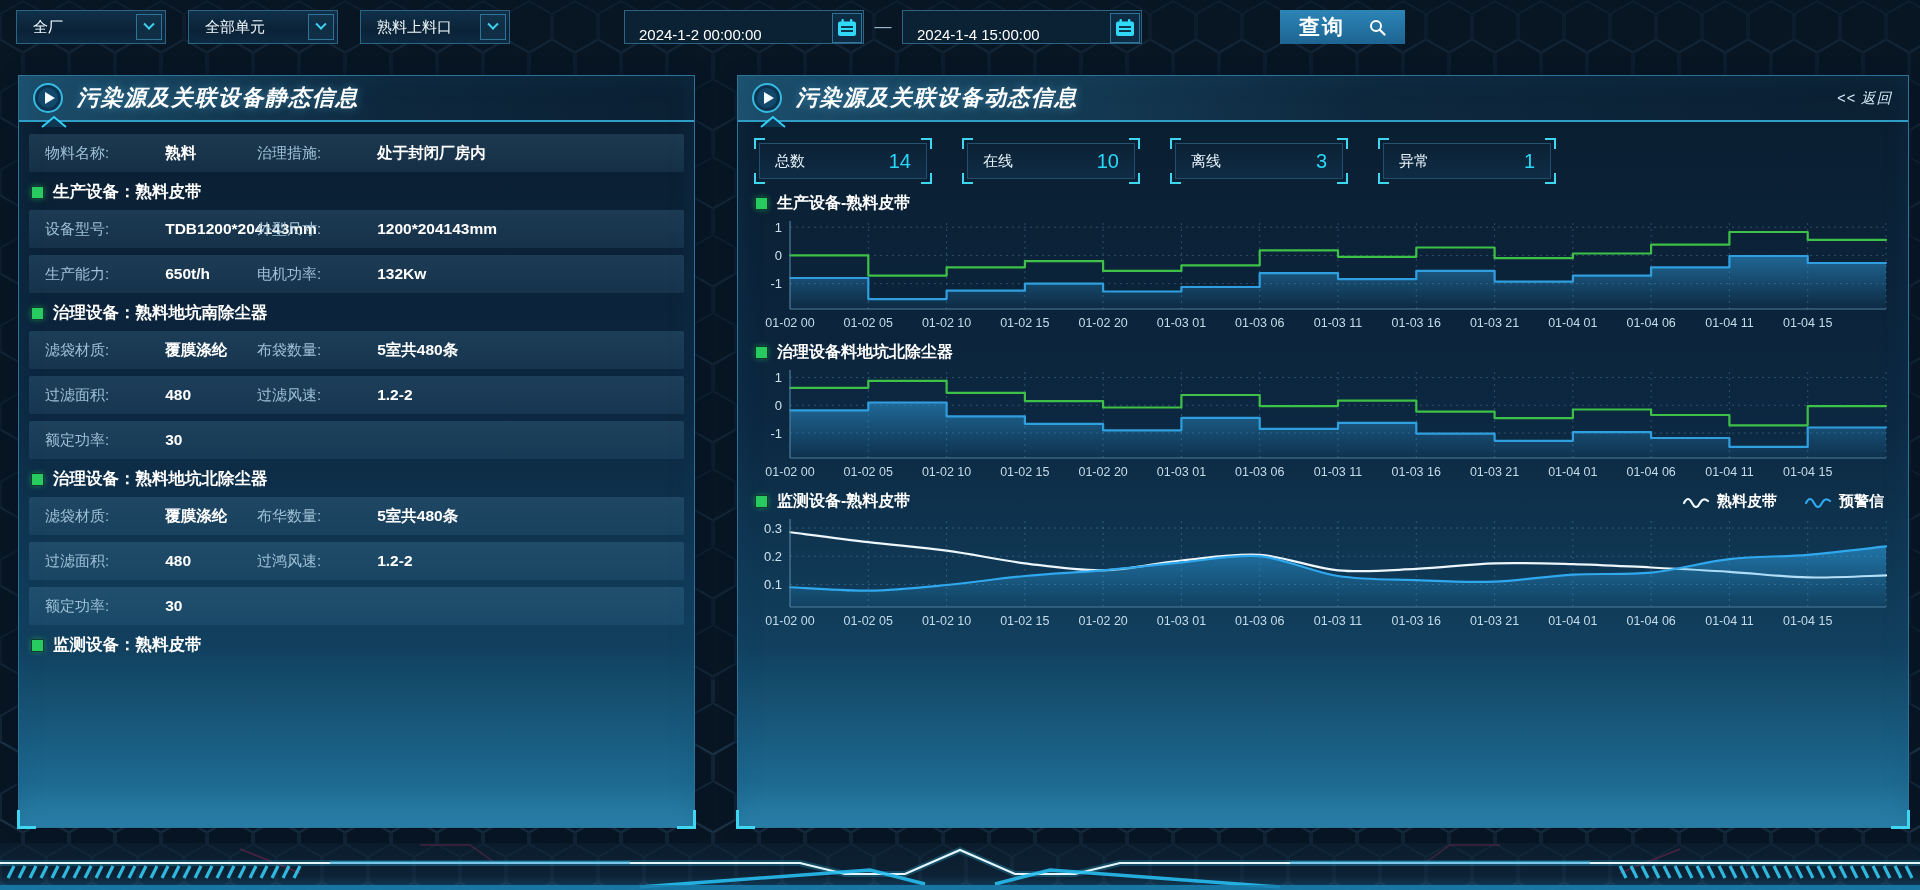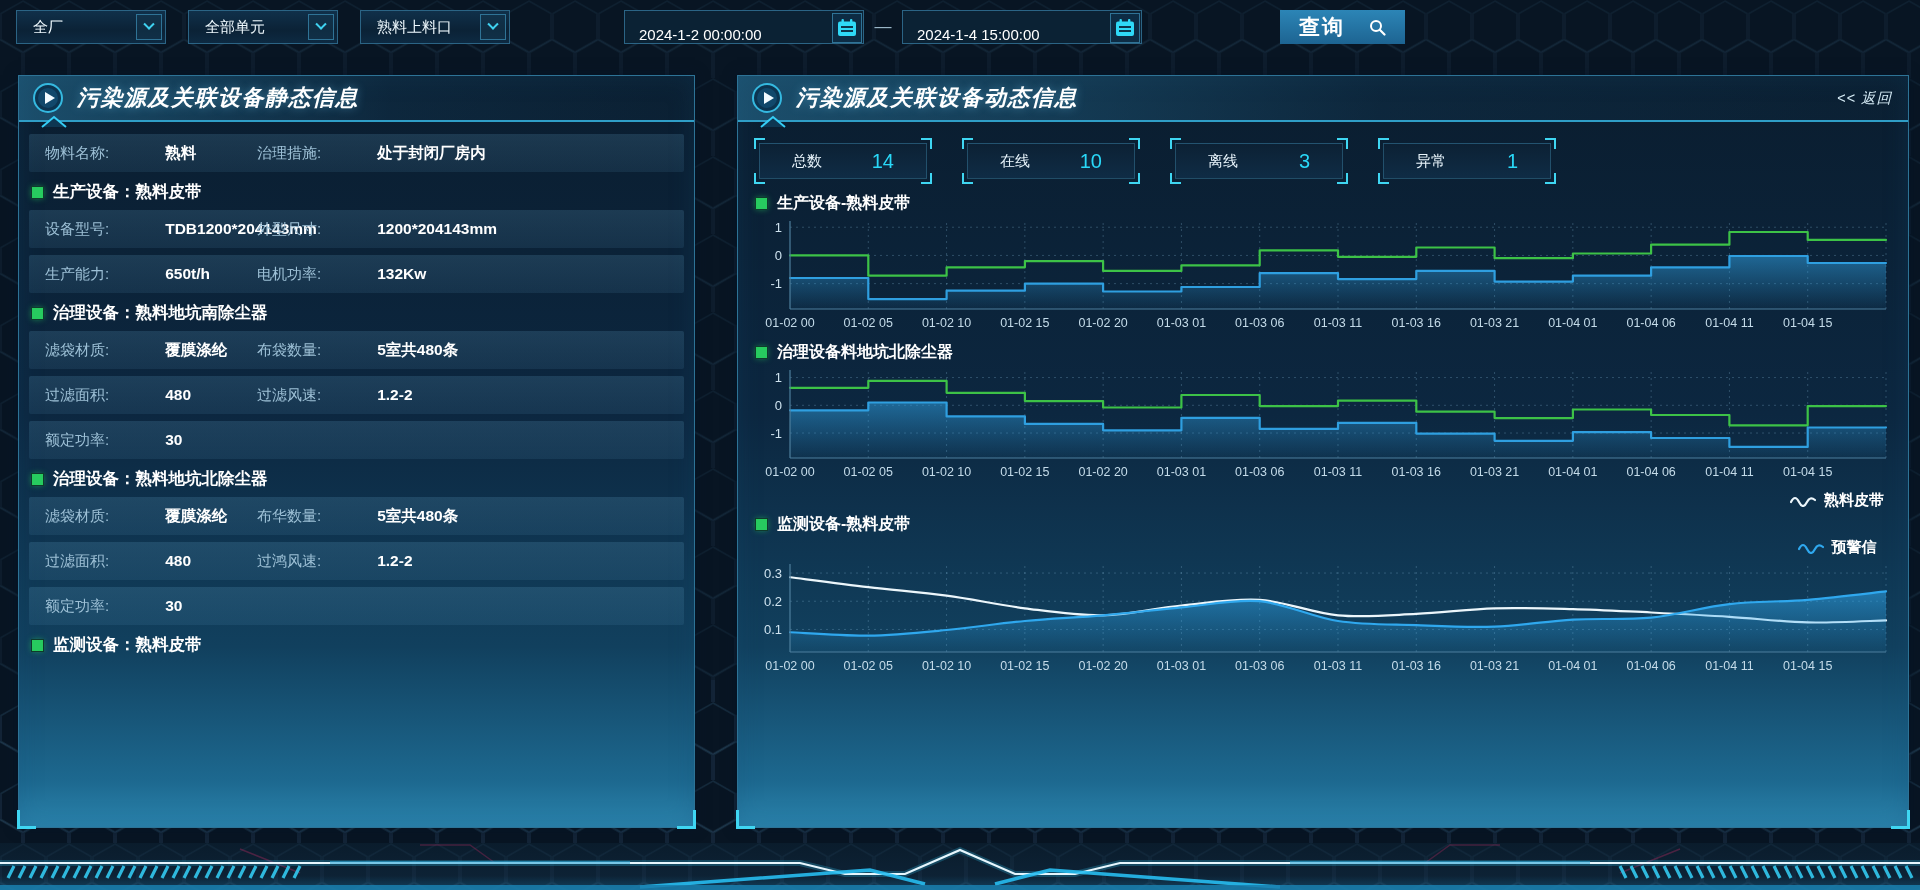--- a/index.html
+++ b/index.html
@@ -80,28 +80,28 @@
   .dyn-body { padding:12px 20px 0 16px; }
   .stats-row { display:flex; gap:30px; margin:4px 0 4px 0; }
   .stat-card { position:relative; width:178px; height:46px; }
   .stat-card .ci { position:absolute; width:11px; height:11px; border:0 solid #3fd6f2; }
   .ci.tl { top:0; left:0; border-top-width:2px; border-left-width:2px; }
   .ci.tr { top:0; right:0; border-top-width:2px; border-right-width:2px; }
   .ci.bl { bottom:0; left:0; border-bottom-width:2px; border-left-width:2px; }
   .ci.br { bottom:0; right:0; border-bottom-width:2px; border-right-width:2px; }
   .stat-inner { position:absolute; inset:5px; background:linear-gradient(180deg,#0c2134,#0f2c45);
     border:1px solid rgba(60,130,165,.45); display:flex; align-items:center;
-    justify-content:space-between; padding:0 32px; }
+    justify-content:space-between; padding:0 15px; }
   .stat-label { font-size:15px; color:#e8f4fb; }
   .stat-value { font-size:20px; font-weight:normal; color:#29d8f8;margin-left:16px; }
 
   .chart-block { margin-top:9px; }
   .chart-title-row { display:flex; align-items:center; gap:10px; margin:4px 0 3px 2px;
     font-size:16px; font-weight:bold; color:#fff; }
-  .legend { margin-left:auto; display:flex; align-items:center; gap:28px; padding-right:4px;flex-direction:column; }
+  .legend { margin-left:auto; display:flex; align-items:center; gap:28px; padding-right:4px; }
   .legend-item { display:flex; align-items:center; gap:8px; font-size:15px; font-weight:bold;
     color:#fff; cursor:pointer; }
   .chart-svg { display:block; }
 
   
   .footer { position:absolute; left:0; bottom:0; width:1920px; height:47px; z-index:3;
     background:linear-gradient(180deg,#0a1c2c 0%,#0d2235 70%,#12425f 100%); }
 </style>
 </head>
 <body>

